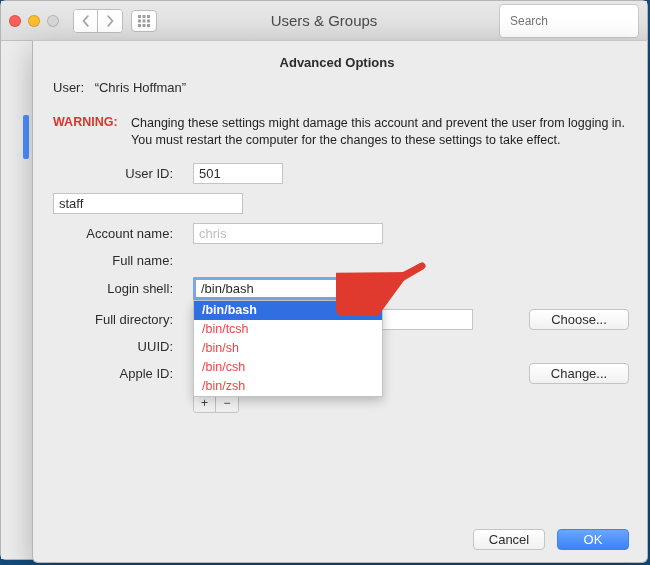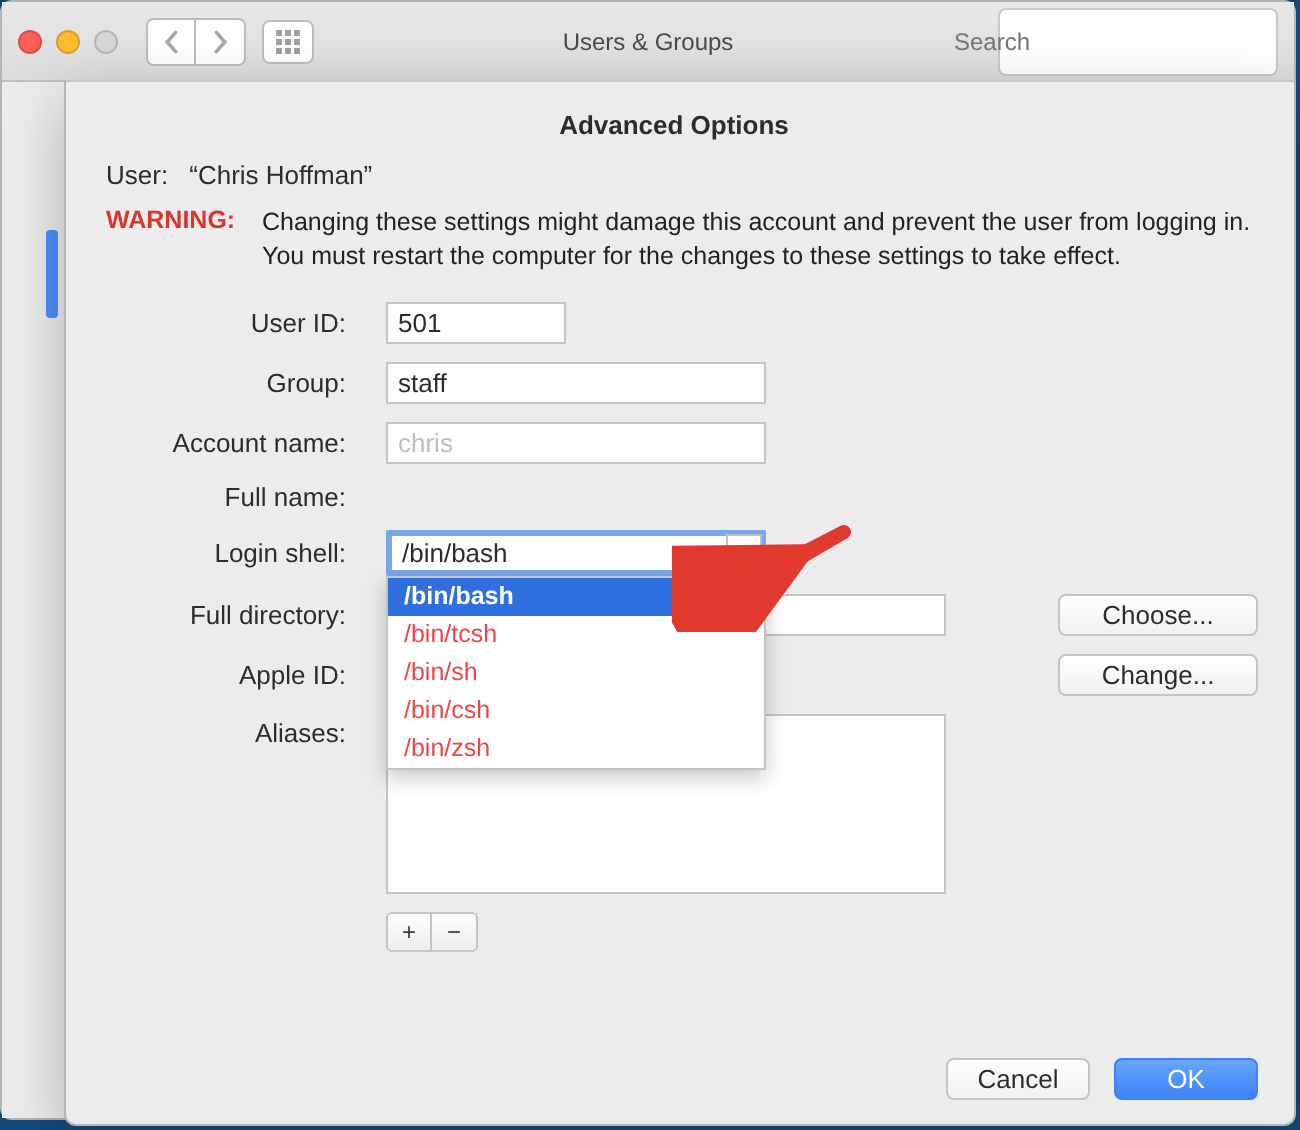--- a/index.html
+++ b/index.html
@@ -35,40 +35,40 @@
     .tl { width: 12px; height: 12px; border-radius: 50%; }
     .tl.red { background: #ff5f57; border: 0.5px solid rgba(0,0,0,0.15); }
     .tl.yellow { background: #febc2e; border: 0.5px solid rgba(0,0,0,0.15); }
     .tl.grey { background: #d6d6d6; border: 0.5px solid rgba(0,0,0,0.15); }
 
     .seg { display: flex; border: 1px solid #bcbcbc; border-radius: 4px; overflow: hidden; background: #fff; }
     .seg button { width: 24px; height: 22px; background: #fff; border: none; border-right: 1px solid #bcbcbc; display:flex; align-items:center; justify-content:center; color:#a0a0a0; font-size:10px; }
     .seg button:last-child { border-right: none; }
     .grid-btn { width: 26px; height: 22px; border: 1px solid #bcbcbc; border-radius:4px; background:#fff; display:flex; align-items:center; justify-content:center; color:#9a9a9a; }
 
-    .back-title { position:absolute; left:0; right:0; text-align:center; font-size:12px; color:#4a4a4a; pointer-events:none; }
-    .search-wrap { margin-left:auto; width: 140px; height: 22px; display:flex; align-items:center; background:#fff; border:1px solid #c8c8c8; border-radius:4px; padding:16px 6px; gap:4px; color:#a3a3a3;justify-content:flex-end; }
+    .back-title { position:absolute; left:0; right:0; text-align:center; font-size:15px; color:#4a4a4a; pointer-events:none; }
+    .search-wrap { margin-left:auto; width: 140px; height: 22px; display:flex; align-items:center; background:#fff; border:1px solid #c8c8c8; border-radius:4px; padding:16px 6px; gap:4px; color:#a3a3a3; }
     .search-wrap input { border:none; outline:none; flex:1; font-size:12px; color:#a3a3a3; background:transparent; }
 
     .back-body { position:absolute; left:0; right:0; top:40px; bottom:0; background:#ececec; }
     .side-sel { position:absolute; left:22px; top:74px; width:6px; height:44px; background:#4a8fff; border-radius:2px; }
 
     
     .sheet {
       position: absolute;
       top: 40px; left: 32px; right: 2px; bottom: 2px;
       background: #ececec;
       border: 1px solid #b5b5b5;
       border-top: 1px solid #c6c6c6;
       border-radius: 0 0 6px 6px;
       box-shadow: 0 10px 30px rgba(0,0,0,0.25);
       padding: 14px 18px 12px 12px;
     }
     .sheet-title { text-align:center; font-weight:600; font-size:13px; margin-bottom:10px; }
-    .user-line { font-size:13px; margin: 4px 0 8px 8px; }
+    .user-line { font-size:13px; margin: 4px 0 20px 8px; }
     .user-line .lbl { display:inline-block; width: 38px; }
     .warning-block { display:flex; gap:8px; margin: 0 0 14px 8px; }
     .warning-label { color:#d9362d; font-weight:600; width:70px; flex-shrink:0; font-size: 12.5px; }
     .warning-text { color:#222; font-size:12.5px; line-height:1.35; }
 
     .form { margin-left: 8px; }
     .form-row { display:flex; align-items:center; margin-bottom: 9px; }
     .form-row.readonly .form-label {}
     .form-label { width: 140px; text-align:right; padding-right:20px; font-size:13px; color:#2c2c2c; }
     .form-input {
@@ -167,21 +167,20 @@
     <div class="warning-label">WARNING:</div>
     <div class="warning-text">Changing these settings might damage this account and prevent the user from logging in. You must restart the computer for the changes to these settings to take effect.</div>
   </div>
 
   <div class="form">
     <div class="form-row">
       <div class="form-label">User ID:</div>
       <input class="form-input" style="width: 90px;" value="501">
     </div>
     <div class="form-row">
-      <div class="form-label">Group:</div>
       <input class="form-input" style="width: 190px;" value="staff">
     </div>
     <div class="form-row readonly">
       <div class="form-label">Account name:</div>
       <input class="form-input readonly" style="width: 190px;" readonly="" value="chris">
     </div>
     <div class="form-row">
       <div class="form-label">Full name:</div>
     </div>
     <div class="form-row">
@@ -200,27 +199,26 @@
         </div>
       </div>
     </div>
     <div class="form-row">
       <div class="form-label">Full directory:</div>
       <input class="form-input" style="width: 280px;">
       <div style="flex:1"></div>
       <button class="side-btn" style="width:100px">Choose...</button>
     </div>
     <div class="form-row">
+      <div class="form-label">UUID:</div>
+    </div>
+    <div class="form-row">
       <div class="form-label">Apple ID:</div>
       <div style="flex:1"></div>
       <button class="side-btn" style="width:100px">Change...</button>
-    </div>
-    <div class="form-row" style="align-items:flex-start">
-      <div class="form-label" style="padding-top:2px">Aliases:</div>
-      <div class="aliases-box"></div>
     </div>
     <div class="form-row">
       <div class="form-label"></div>
       <div class="pm-wrap">
         <button>+</button>
         <button>−</button>
       </div>
     </div>
   </div>
 

